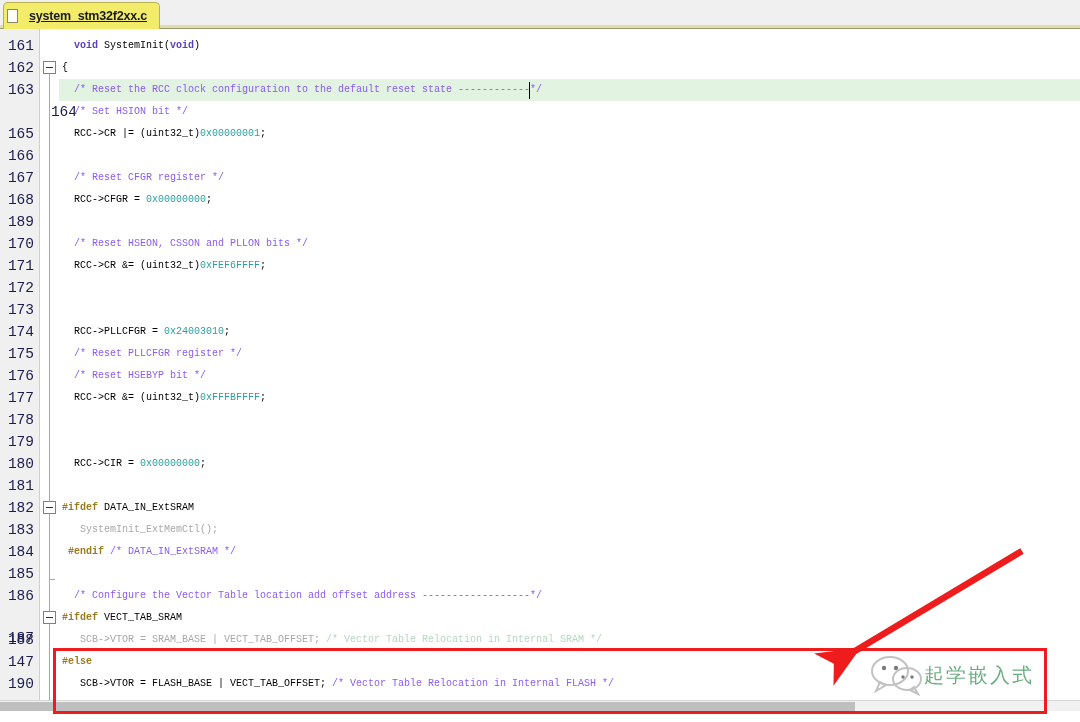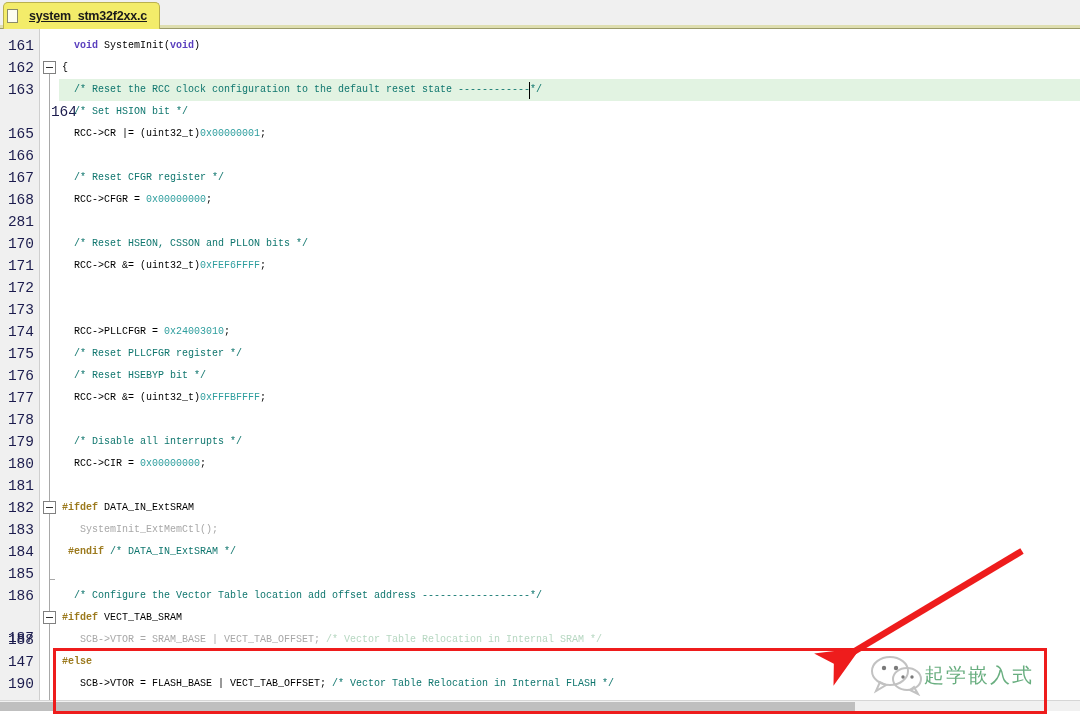--- a/index.html
+++ b/index.html
@@ -160,21 +160,21 @@
   .hl-line {
     position: absolute;
     left: 0;
     width: 1021px;
     height: 22px;
     background: #e2f3e2;
   }
 
   
   .kw      { color: #5a3fbe; font-weight: bold; }
-  .cmt     { color: #0f766e; }
+  .cmt     { color: #8b5cf6; }
   .num     { color: #2e9e9e; }
   .pp      { color: #9c7a1e; font-weight: bold; }
   .ident   { color: #000000; }
   .gray    { color: #a8a8a8; }
   .graycmt { color: #b6d7c1; }
 
   .caret {
     position: absolute;
     width: 1px;
     height: 17px;
@@ -253,21 +253,21 @@
 
     <div id="gutter-numbers">
         <div class="lineno" style="top: 6px;">161</div>
         <div class="lineno" style="top: 28px;">162</div>
         <div class="lineno" style="top: 50px;">163</div>
         <div class="lineno" style="top: 72px; padding-left: 43px;">164</div>
         <div class="lineno" style="top: 94px;">165</div>
         <div class="lineno" style="top: 116px;">166</div>
         <div class="lineno" style="top: 138px;">167</div>
         <div class="lineno" style="top: 160px;">168</div>
-        <div class="lineno" style="top: 182px;">281</div>
+        <div class="lineno" style="top: 182px;">189</div>
         <div class="lineno" style="top: 204px;">170</div>
         <div class="lineno" style="top: 226px;">171</div>
         <div class="lineno" style="top: 248px;">172</div>
         <div class="lineno" style="top: 270px;">173</div>
         <div class="lineno" style="top: 292px;">174</div>
         <div class="lineno" style="top: 314px;">175</div>
         <div class="lineno" style="top: 336px;">176</div>
         <div class="lineno" style="top: 358px;">177</div>
         <div class="lineno" style="top: 380px;">178</div>
         <div class="lineno" style="top: 402px;">179</div>
@@ -307,21 +307,21 @@
           <div class="line" style="top: 182px;"></div>
           <div class="line" style="top: 204px;"><span class="ident">  </span><span class="cmt">/* Reset HSEON, CSSON and PLLON bits */</span></div>
           <div class="line" style="top: 226px;"><span class="ident">  RCC-&gt;CR &amp;= (uint32_t)</span><span class="num">0xFEF6FFFF</span><span class="ident">;</span></div>
           <div class="line" style="top: 248px;"></div>
           <div class="line" style="top: 270px; margin-top: 44px;"><span class="ident">  </span><span class="cmt">/* Reset PLLCFGR register */</span></div>
           <div class="line" style="top: 292px;"><span class="ident">  RCC-&gt;PLLCFGR = </span><span class="num">0x24003010</span><span class="ident">;</span></div>
           <div class="line" style="top: 314px;"></div>
           <div class="line" style="top: 336px;"><span class="ident">  </span><span class="cmt">/* Reset HSEBYP bit */</span></div>
           <div class="line" style="top: 358px;"><span class="ident">  RCC-&gt;CR &amp;= (uint32_t)</span><span class="num">0xFFFBFFFF</span><span class="ident">;</span></div>
           <div class="line" style="top: 380px;"></div>
-          <div class="line" style="top: 402px;"><span class="ident">  </span><span class="cmt">/* Disable all interrupts */</span></div>
+          <div class="line" style="top: 402px;"><span class="ident">  </span></div>
           <div class="line" style="top: 424px;"><span class="ident">  RCC-&gt;CIR = </span><span class="num">0x00000000</span><span class="ident">;</span></div>
           <div class="line" style="top: 446px;"></div>
           <div class="line" style="top: 468px;"><span class="pp">#ifdef</span><span class="ident"> DATA_IN_ExtSRAM</span></div>
           <div class="line" style="top: 490px;"><span class="gray">   SystemInit_ExtMemCtl();</span></div>
           <div class="line" style="top: 512px;"><span class="ident"> </span><span class="pp">#endif</span><span class="ident"> </span><span class="cmt">/* DATA_IN_ExtSRAM */</span></div>
           <div class="line" style="top: 534px;"></div>
           <div class="line" style="top: 556px;"><span class="ident">  </span><span class="cmt">/* Configure the Vector Table location add offset address ------------------*/</span></div>
           <div class="line" style="top: 578px;"><span class="pp">#ifdef</span><span class="ident"> VECT_TAB_SRAM</span></div>
           <div class="line" style="top: 600px;"><span class="gray">   SCB-&gt;VTOR = SRAM_BASE | VECT_TAB_OFFSET; </span><span class="graycmt">/* Vector Table Relocation in Internal SRAM */</span></div>
           <div class="line" style="top: 622px;"><span class="pp">#else</span></div>

